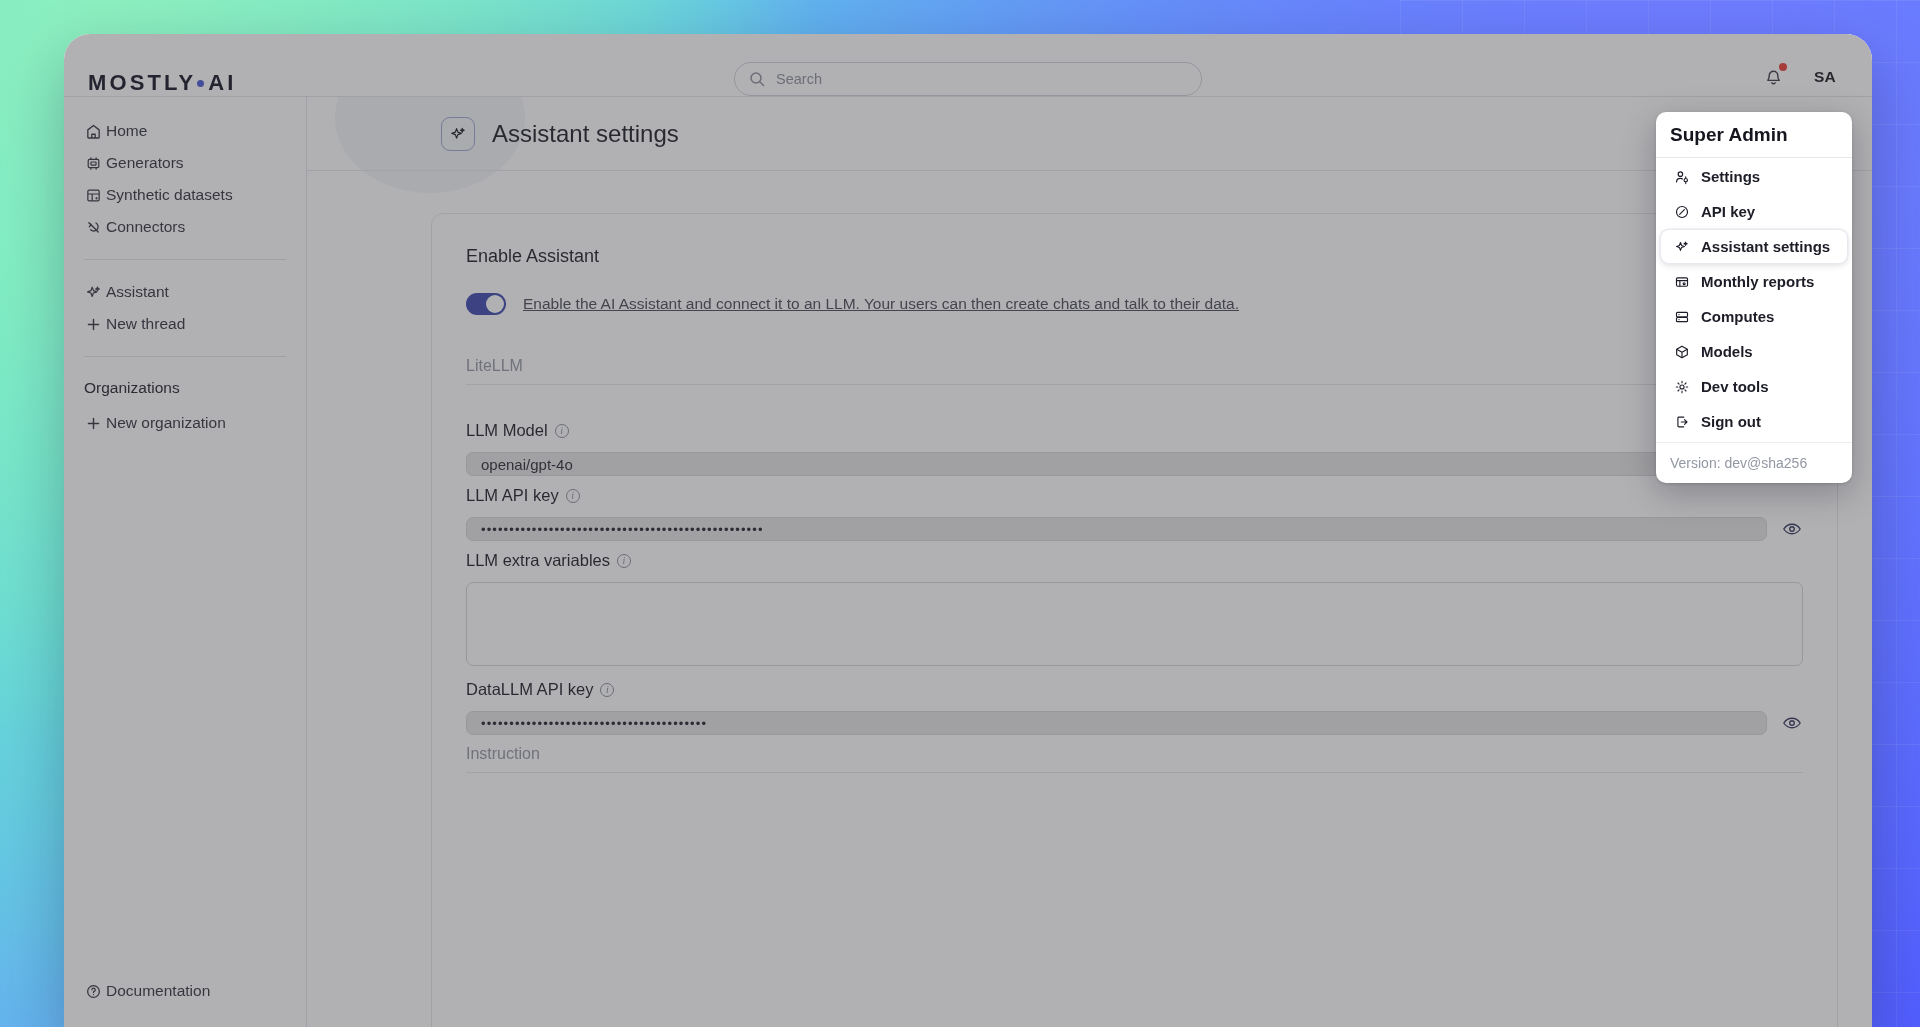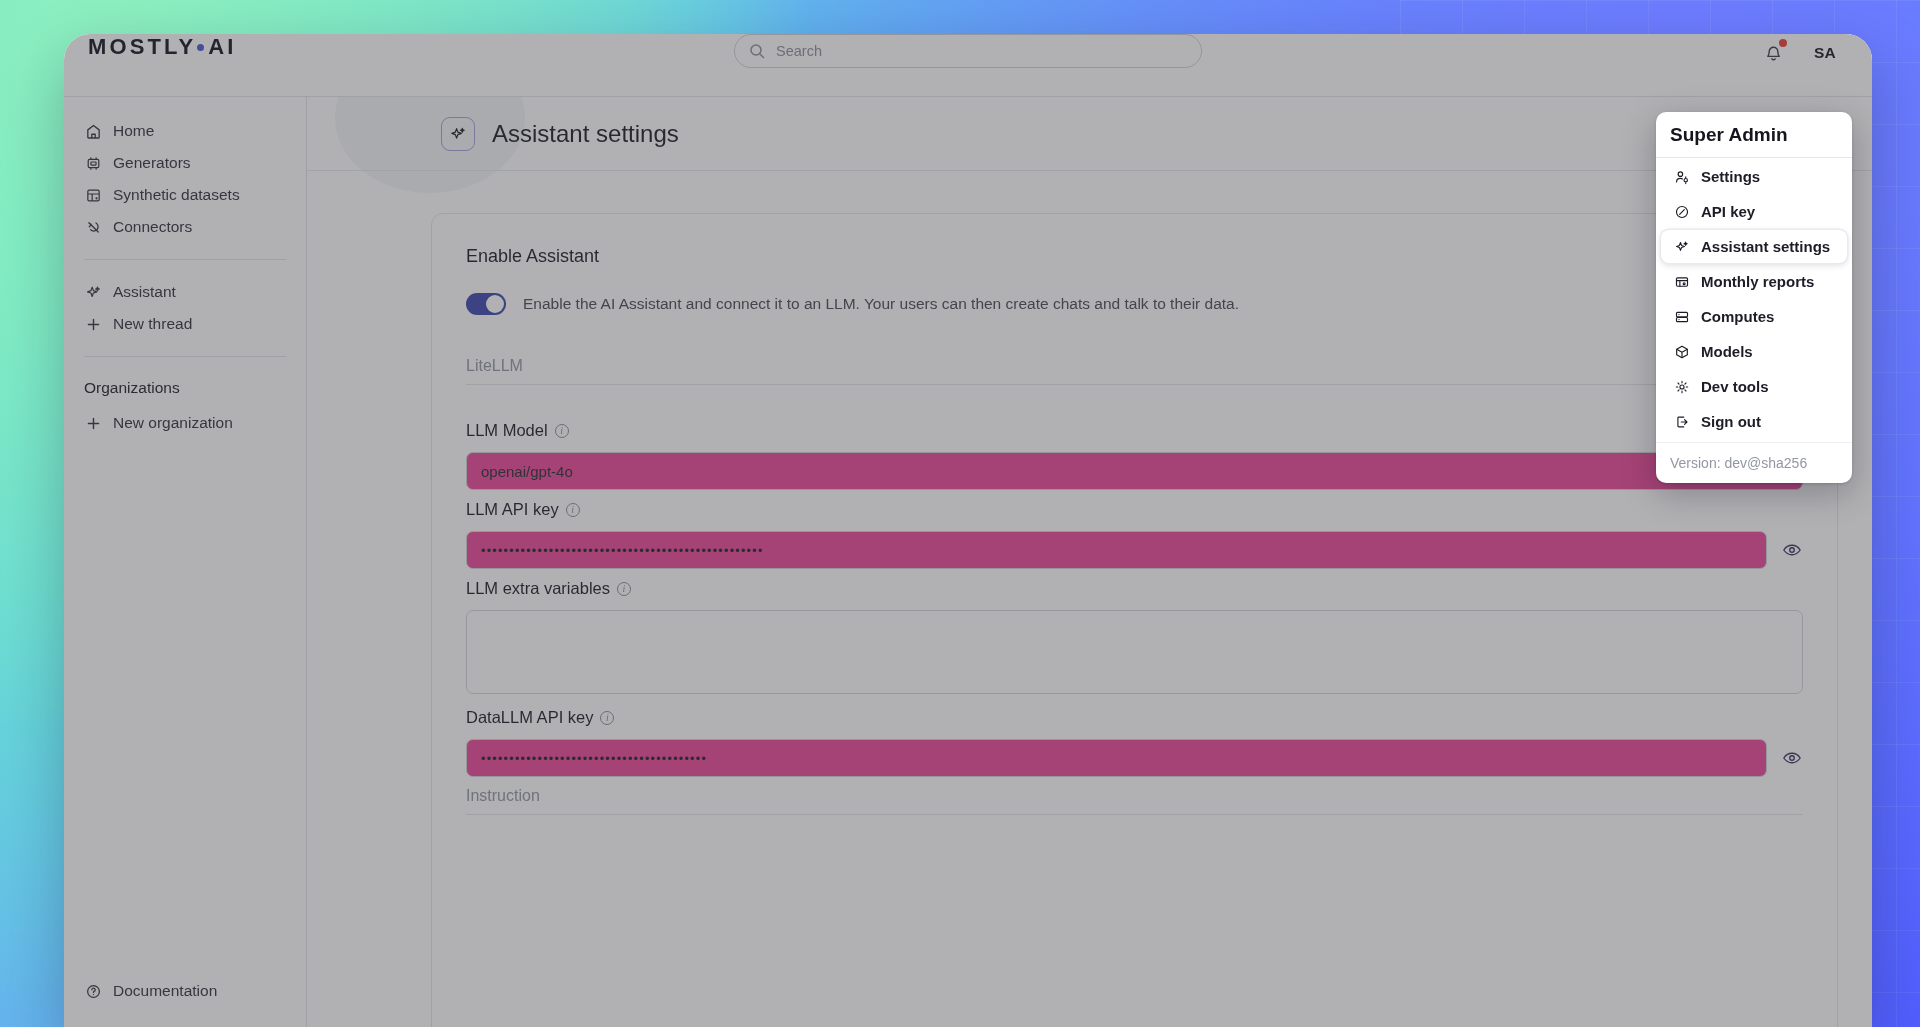--- a/index.html
+++ b/index.html
@@ -59,21 +59,21 @@
     background: rgba(60,60,66,.40);
     z-index: 50;
     pointer-events: none;
   }
 
   
   #topbar {
     position: relative;
     height: 62px;
     display: flex;
-    align-items: flex-start;
+    align-items: flex-end;
     padding: 0 28px 0 24px;
     background: #fff;
   }
   .logo {
     font-size: 22px;
     font-weight: 700;
     letter-spacing: 3.1px;
     color: #141425;
     display: flex;
     align-items: center;
@@ -154,21 +154,21 @@
     border-right: 1px solid #e3e5ea;
     border-top: 1px solid #e3e5ea;
     padding: 18px 0 0 0;
     display: flex;
     flex-direction: column;
     background: #fff;
   }
   .nav-item {
     display: flex;
     align-items: center;
-    gap: 11px;
+    gap: 4px;
     padding: 7px 16px 7px 20px;
     font-size: 15.5px;
     color: #33333f;
     cursor: pointer;
     white-space: nowrap;
   }
   .nav-icon {
     width: 18px; height: 18px;
     display: flex; align-items: center; justify-content: center;
     flex: 0 0 18px;
@@ -267,21 +267,21 @@
     flex: 0 0 40px;
     cursor: pointer;
   }
   .switch .knob {
     position: absolute;
     top: 2px; right: 2px;
     width: 18px; height: 18px;
     border-radius: 50%;
     background: #fff;
   }
-  .toggle-text { font-size: 15.5px; color: #4a4a57; }
+  .toggle-text { font-size: 15.5px; color: #4a4a57; text-decoration: underline; }
 
   .group-label {
     font-size: 16px;
     color: #9397a3;
     padding-bottom: 9px;
     border-bottom: 1px solid #e4e5ea;
     margin-bottom: 36px;
   }
   .field { margin-bottom: 10px; }
   .field-label {
@@ -300,28 +300,28 @@
     font-size: 10px;
     line-height: 11px;
     text-align: center;
     font-family: "Liberation Serif", serif;
     font-style: italic;
     flex: 0 0 14px;
   }
   .input-row { display: flex; align-items: center; gap: 14px; }
   .text-input {
     flex: 1;
-    height: 38px;
+    height: 24px;
     border: 1px solid #d4d6dd;
     border-radius: 7px;
     padding: 0 14px;
     font-size: 15px;
     color: #2b2b36;
     font-family: "Liberation Sans", sans-serif;
-    background: #ec4899;
+    background: #e5e5e5;
     outline: none;
   }
   .text-input.masked { letter-spacing: 1.1px; font-size: 13px; color: #22222c; }
   .text-area {
     width: 100%;
     height: 84px;
     border: 1px solid #d4d6dd;
     border-radius: 7px;
     padding: 11px 14px;
     font-size: 15px;

